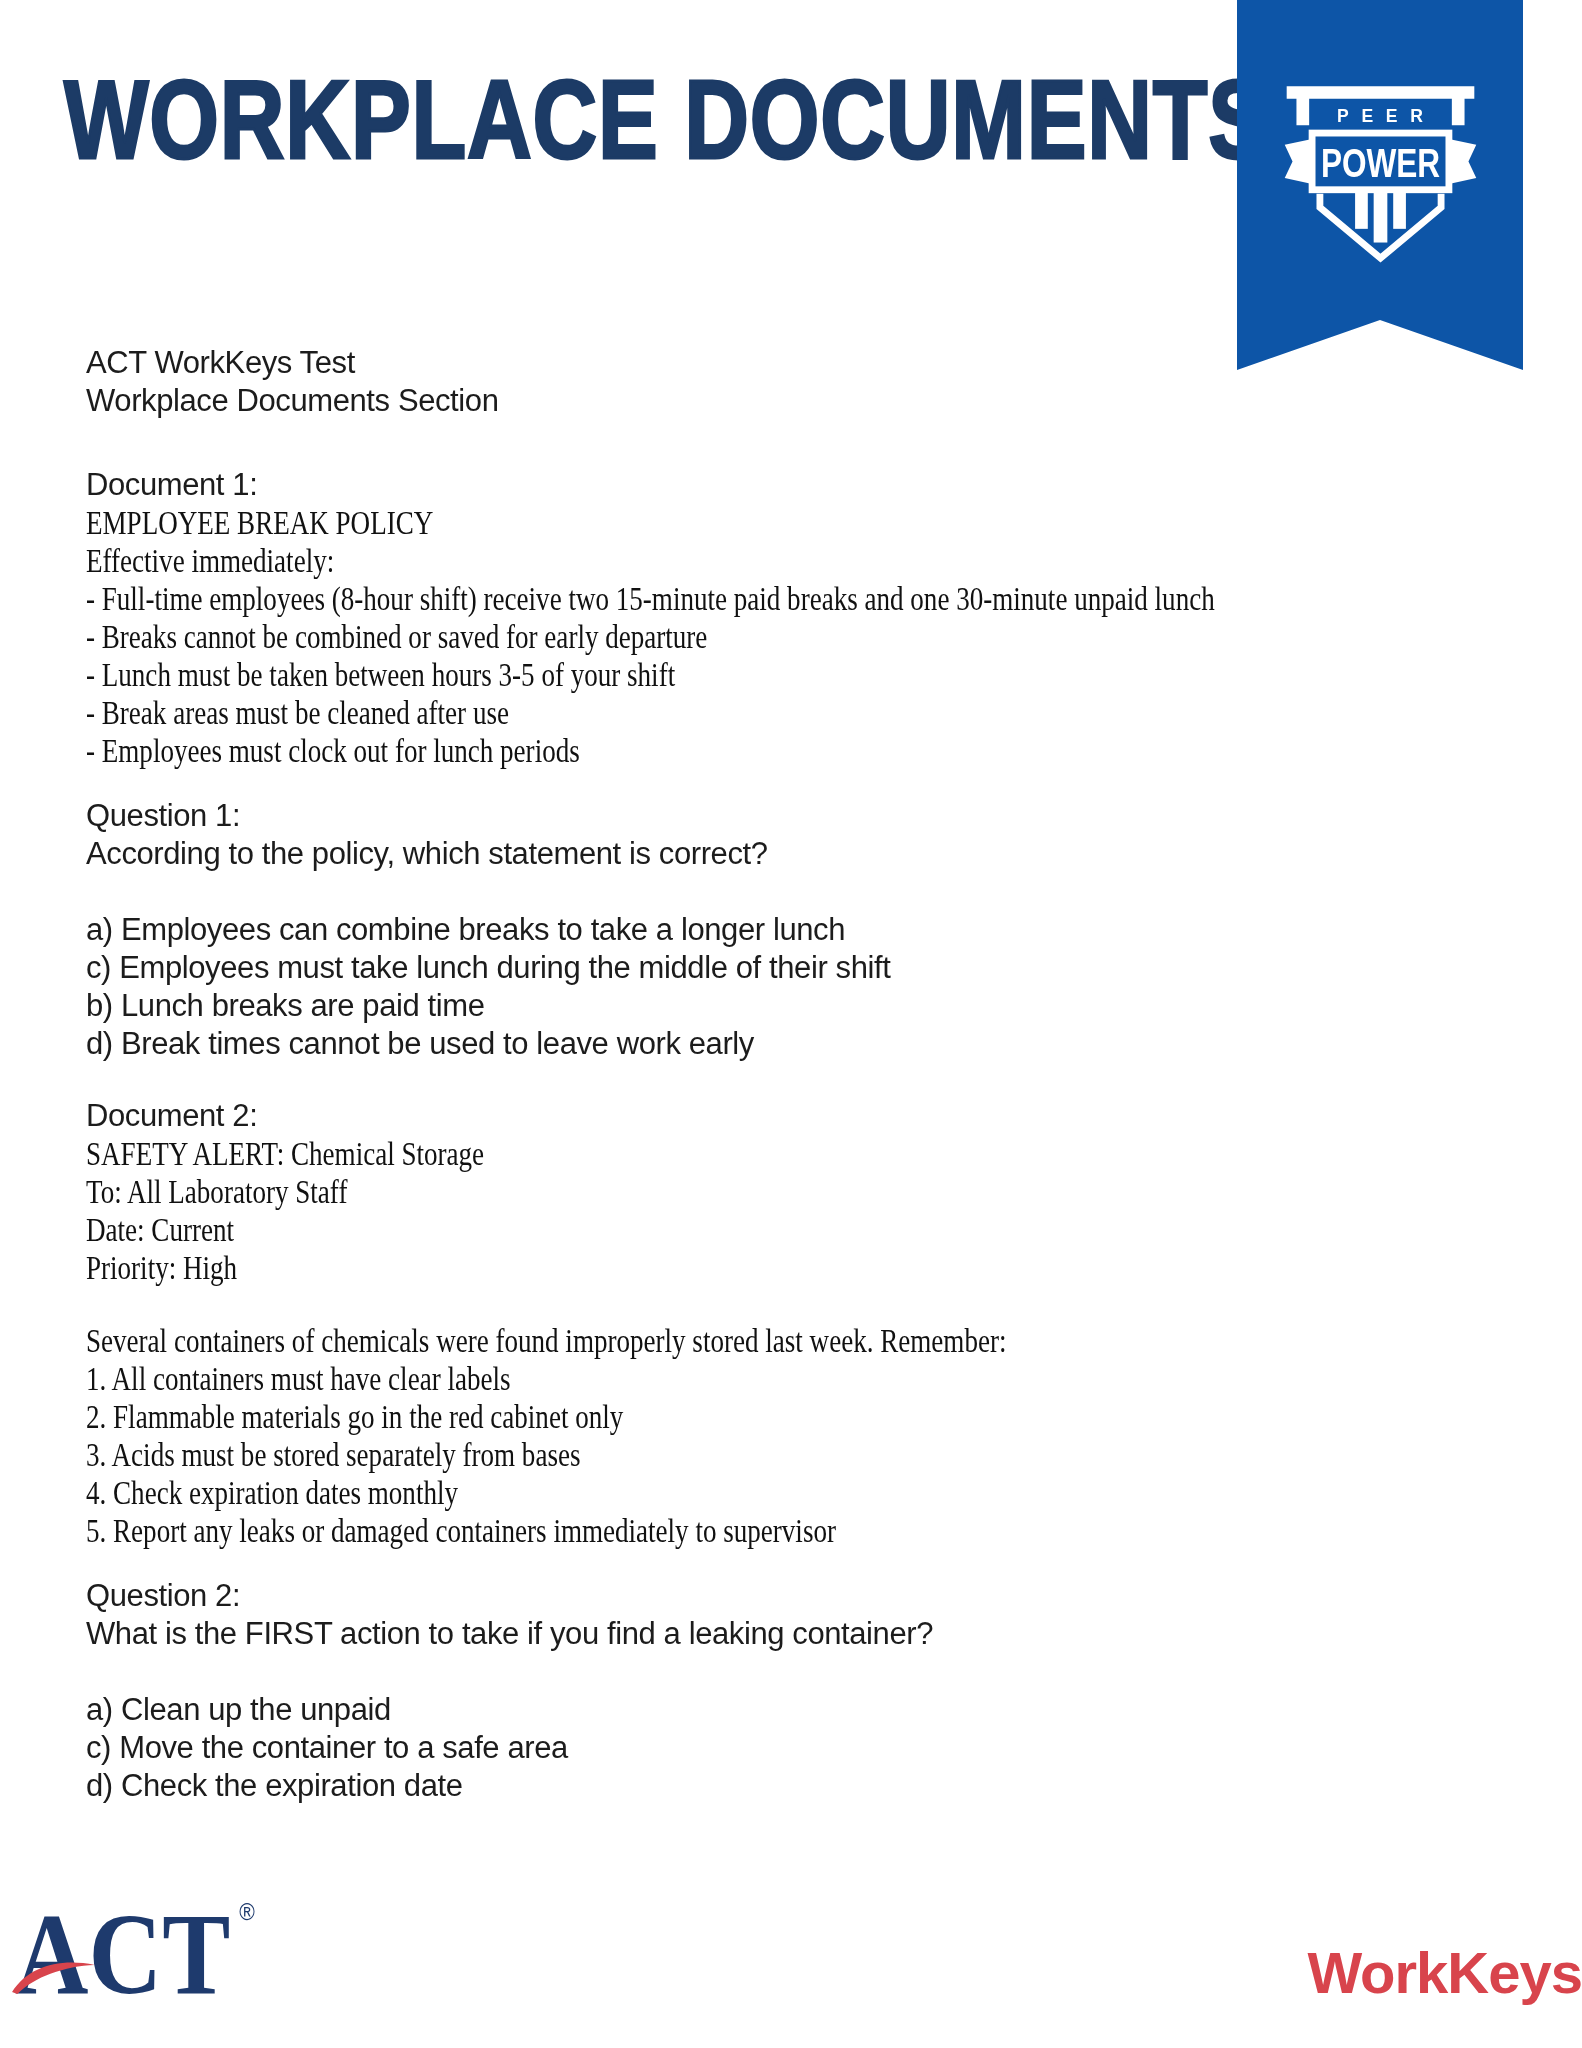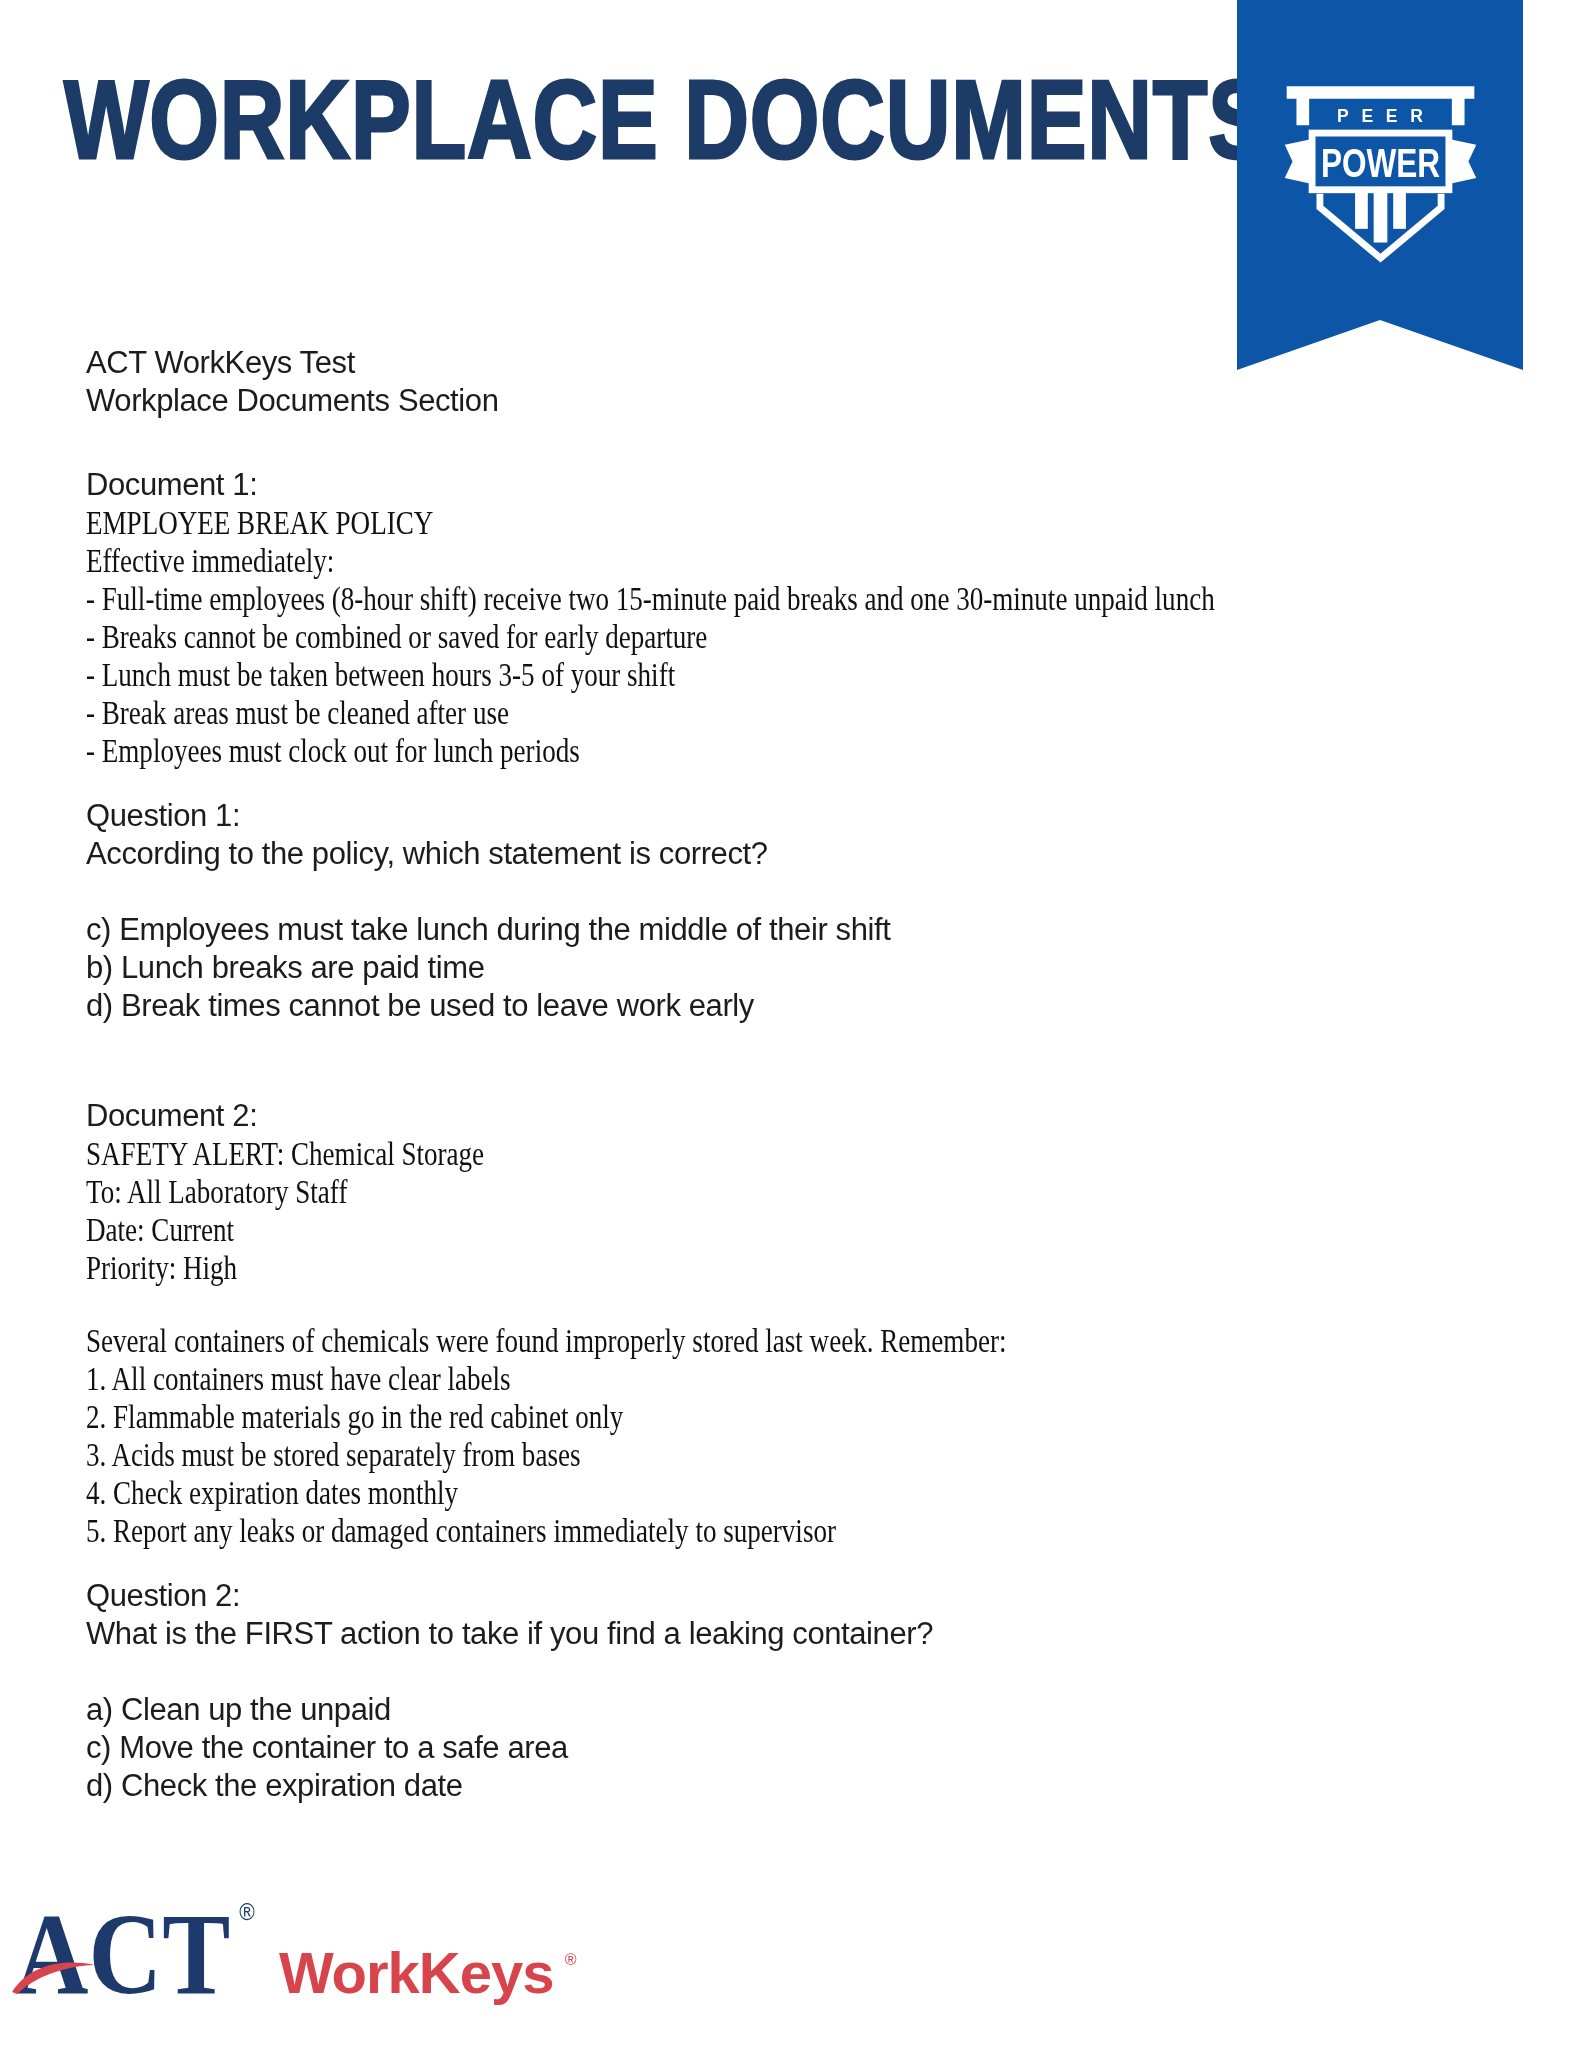--- a/index.html
+++ b/index.html
@@ -40,21 +40,21 @@
   .line{height:38px;line-height:38px;white-space:nowrap;}
   .sans{font-size:31px;letter-spacing:-0.4px;color:var(--text);}
   .tw{
     font-family:"Liberation Serif",serif;
     font-size:33px;color:var(--tw-black);
     transform:scaleX(.82);transform-origin:0 0;
   }
   
   .footer-logo{
     position:absolute;top:1896px;left:0;right:0;
-    display:flex;justify-content:flex-start;align-items:baseline;gap:34px;
+    display:flex;justify-content:space-between;align-items:baseline;gap:34px;
   }
   .act-wordmark{
     position:relative;display:inline-block;
     font-family:"Liberation Serif",serif;font-weight:bold;
     font-size:116px;line-height:1;color:var(--act-navy);
     transform:scaleX(.88);transform-origin:center bottom;
   }
   .act-swoosh{position:absolute;left:-6px;bottom:16px;z-index:2;}
   .act-reg{
     position:absolute;right:-28px;top:4px;
@@ -116,20 +116,21 @@
     <div class="line tw">- Break areas must be cleaned after use</div>
     <div class="line tw">- Employees must clock out for lunch periods</div>
   </div>
 
   <div class="block" style="top:797px">
     <div class="line sans">Question 1:</div>
     <div class="line sans">According to the policy, which statement is correct?</div>
   </div>
 
   <div class="block" style="top:911px">
+    <div class="line sans">a) Employees can combine breaks to take a longer lunch</div>
     <div class="line sans">c) Employees must take lunch during the middle of their shift</div>
     <div class="line sans">b) Lunch breaks are paid time</div>
     <div class="line sans">d) Break times cannot be used to leave work early</div>
   </div>
 
   <div class="block" style="top:1097px">
     <div class="line sans">Document 2:</div>
     <div class="line tw">SAFETY ALERT: Chemical Storage</div>
     <div class="line tw">To: All Laboratory Staff</div>
     <div class="line tw">Date: Current</div>

